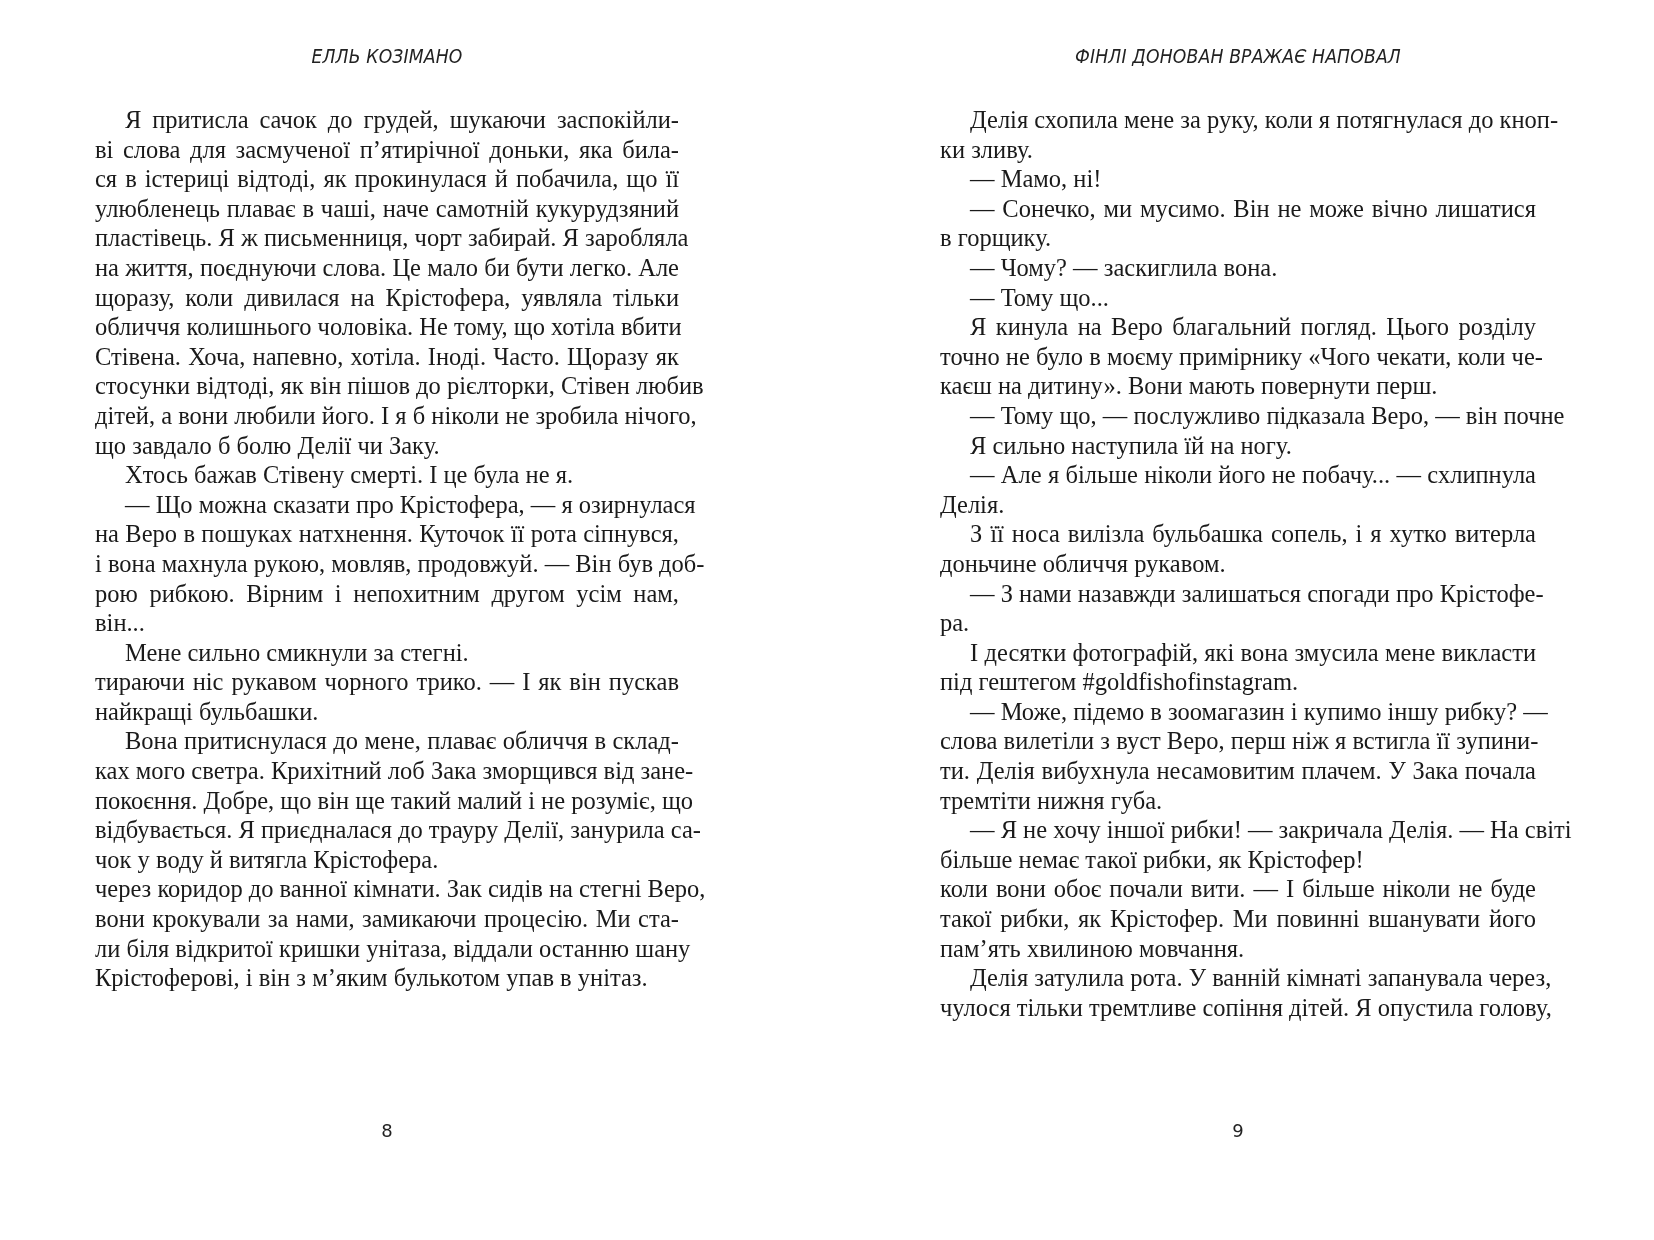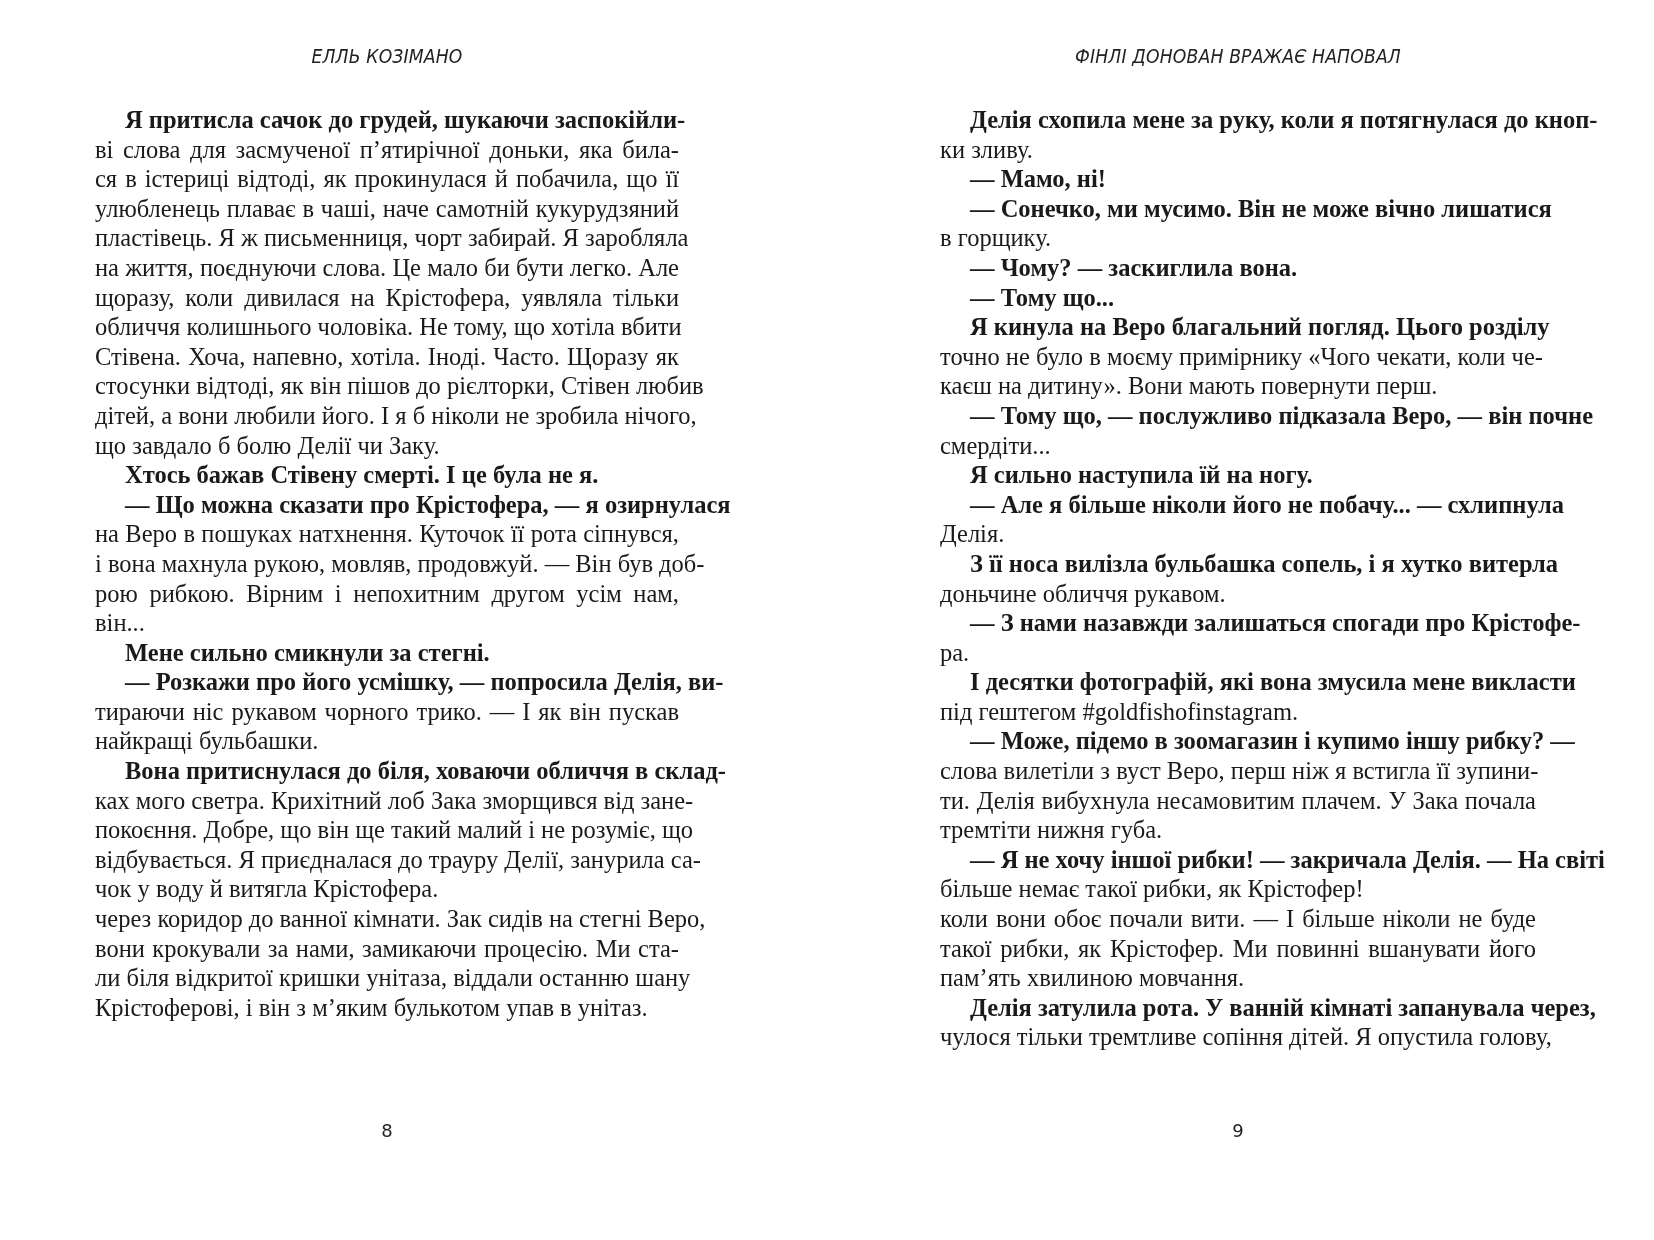--- a/index.html
+++ b/index.html
@@ -46,21 +46,21 @@
     line-height: 29.6px;
     color: #1a1a1a;
   }
   .line {
     display: block;
     white-space: nowrap;
     height: 29.6px;
     text-align: justify;
     text-align-last: justify;
   }
-  .line.indent { padding-left: 30px; font-weight: bold; }
+  .line.indent { padding-left: 30px; }
   .line.last { text-align-last: left; }
   .folio {
     position: absolute;
     top: 1120px;
     left: 0;
     right: 0;
     text-align: center;
     font-family: "DejaVu Sans", sans-serif;
     font-size: 18px;
     color: #222;
@@ -84,24 +84,23 @@
       <span class="line">стосунки відтоді, як він пішов до рієлторки, Стівен любив</span>
       <span class="line">дітей, а вони любили його. І я б ніколи не зробила нічого,</span>
       <span class="line last">що завдало б болю Делії чи Заку.</span>
       <span class="line indent last">Хтось бажав Стівену смерті. І це була не я.</span>
       <span class="line indent">— Що можна сказати про Крістофера, — я озирнулася</span>
       <span class="line">на Веро в пошуках натхнення. Куточок її рота сіпнувся,</span>
       <span class="line">і вона махнула рукою, мовляв, продовжуй. — Він був доб-</span>
       <span class="line">рою рибкою. Вірним і непохитним другом усім нам,</span>
       <span class="line last">він...</span>
       <span class="line indent last">Мене сильно смикнули за стегні.</span>
-      <span class="line indent">— Розкажи про його усмішку, — попросила Делія, ви-</span>
       <span class="line">тираючи ніс рукавом чорного трико. — І як він пускав</span>
       <span class="line last">найкращі бульбашки.</span>
-      <span class="line indent">Вона притиснулася до біля, ховаючи обличчя в склад-</span>
+      <span class="line indent">Вона притиснулася до мене, плаває обличчя в склад-</span>
       <span class="line">ках мого светра. Крихітний лоб Зака зморщився від зане-</span>
       <span class="line">покоєння. Добре, що він ще такий малий і не розуміє, що</span>
       <span class="line">відбувається. Я приєдналася до трауру Делії, занурила са-</span>
       <span class="line last">чок у воду й витягла Крістофера.</span>
       <span class="line">через коридор до ванної кімнати. Зак сидів на стегні Веро,</span>
       <span class="line">вони крокували за нами, замикаючи процесію. Ми ста-</span>
       <span class="line">ли біля відкритої кришки унітаза, віддали останню шану</span>
       <span class="line last">Крістоферові, і він з м’яким булькотом упав в унітаз.</span>
     </div>
   <div class="folio">8</div>
@@ -114,21 +113,20 @@
       <span class="line last">ки зливу.</span>
       <span class="line indent last">— Мамо, ні!</span>
       <span class="line indent">— Сонечко, ми мусимо. Він не може вічно лишатися</span>
       <span class="line last">в горщику.</span>
       <span class="line indent last">— Чому? — заскиглила вона.</span>
       <span class="line indent last">— Тому що...</span>
       <span class="line indent">Я кинула на Веро благальний погляд. Цього розділу</span>
       <span class="line">точно не було в моєму примірнику «Чого чекати, коли че-</span>
       <span class="line last">каєш на дитину». Вони мають повернути перш.</span>
       <span class="line indent">— Тому що, — послужливо підказала Веро, — він почне</span>
-      <span class="line last">смердіти...</span>
       <span class="line indent last">Я сильно наступила їй на ногу.</span>
       <span class="line indent">— Але я більше ніколи його не побачу... — схлипнула</span>
       <span class="line last">Делія.</span>
       <span class="line indent">З її носа вилізла бульбашка сопель, і я хутко витерла</span>
       <span class="line last">доньчине обличчя рукавом.</span>
       <span class="line indent">— З нами назавжди залишаться спогади про Крістофе-</span>
       <span class="line last">ра.</span>
       <span class="line indent">І десятки фотографій, які вона змусила мене викласти</span>
       <span class="line last">під гештегом #goldfishofinstagram.</span>
       <span class="line indent">— Може, підемо в зоомагазин і купимо іншу рибку? —</span>

